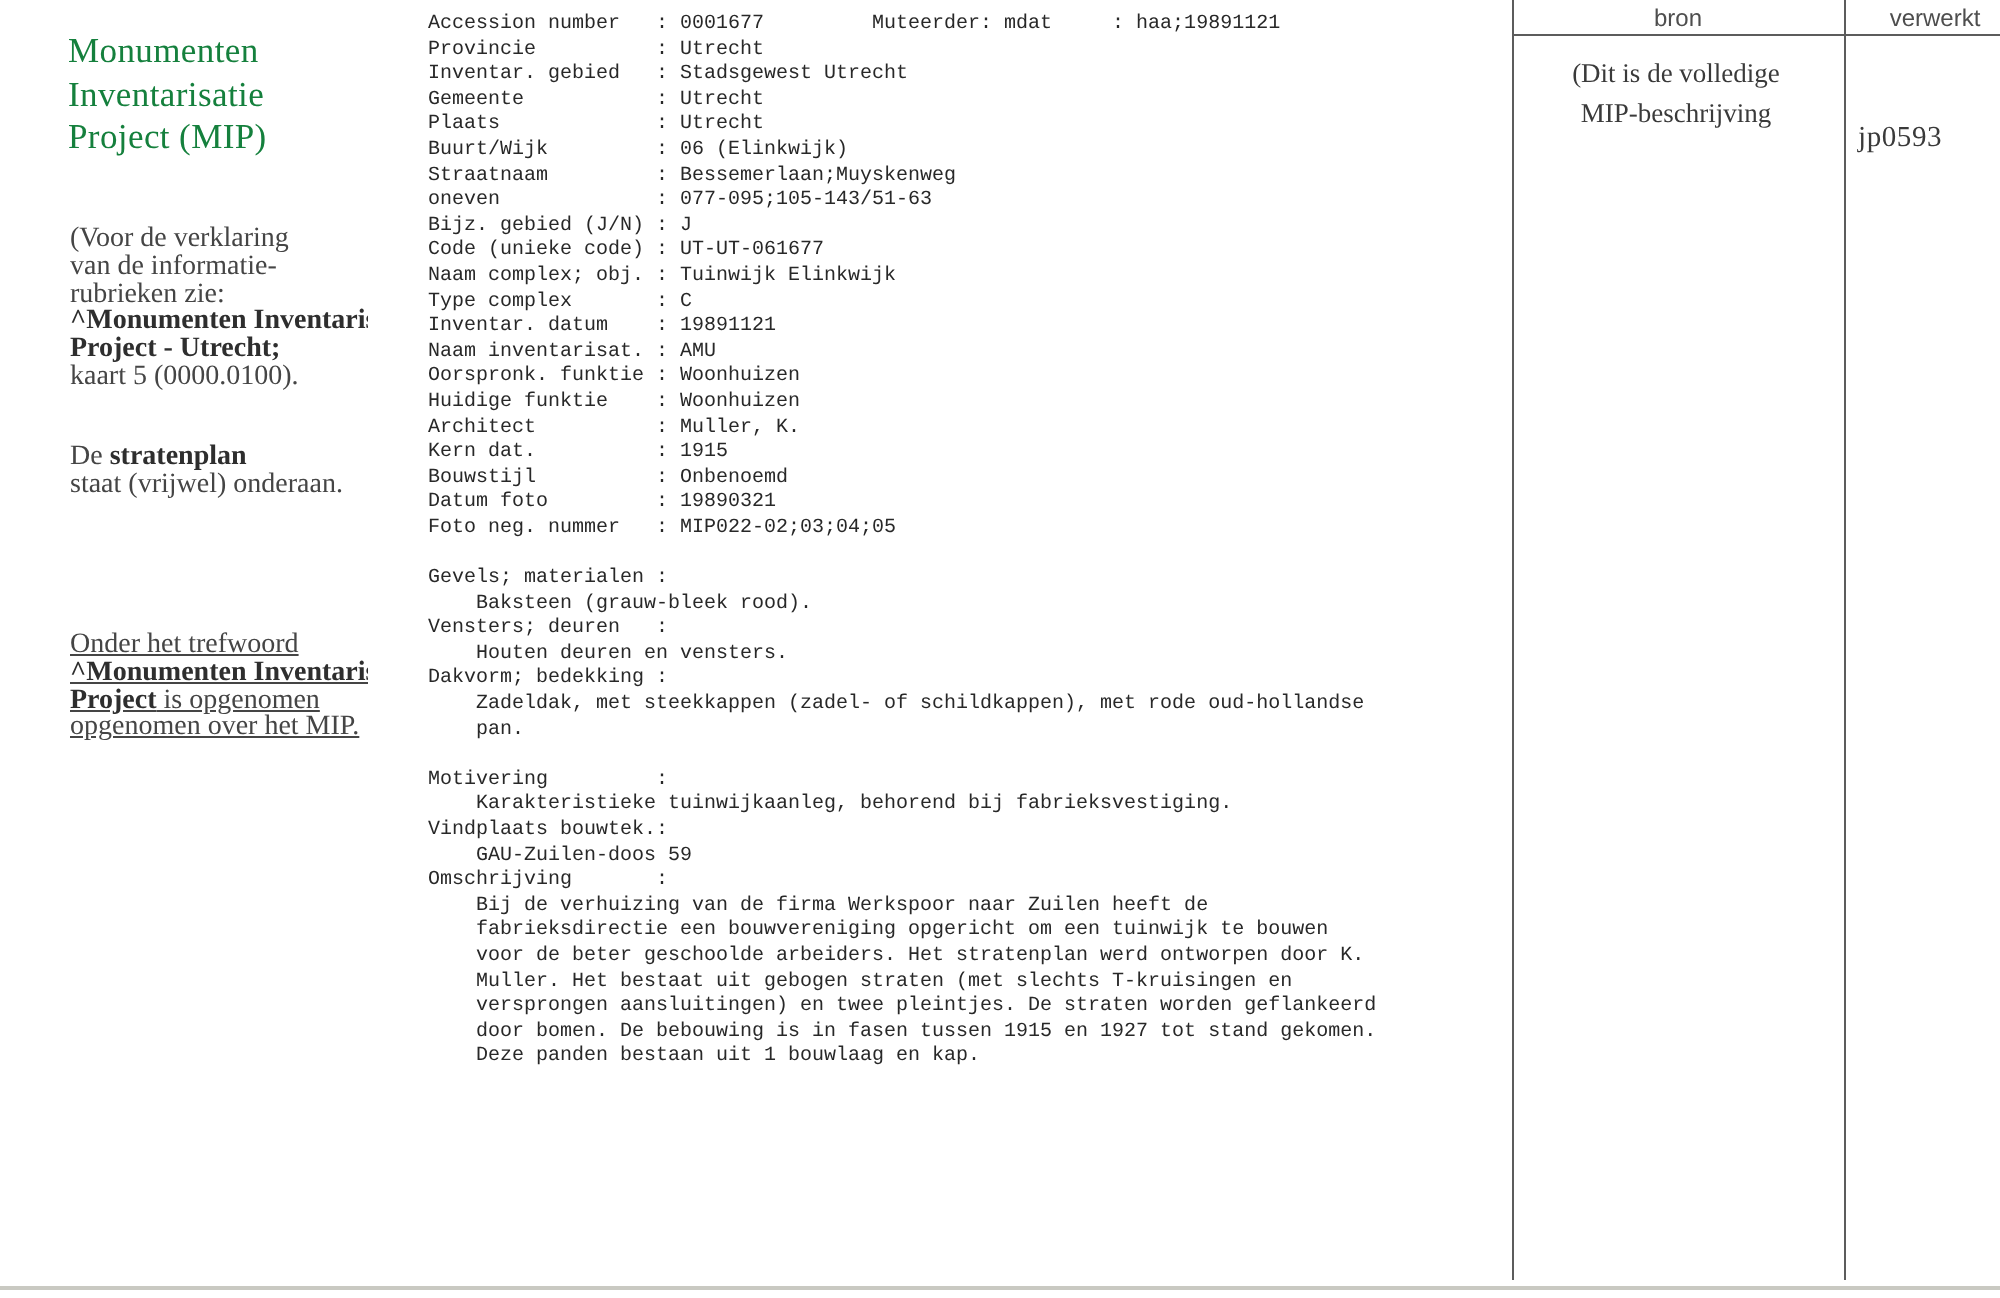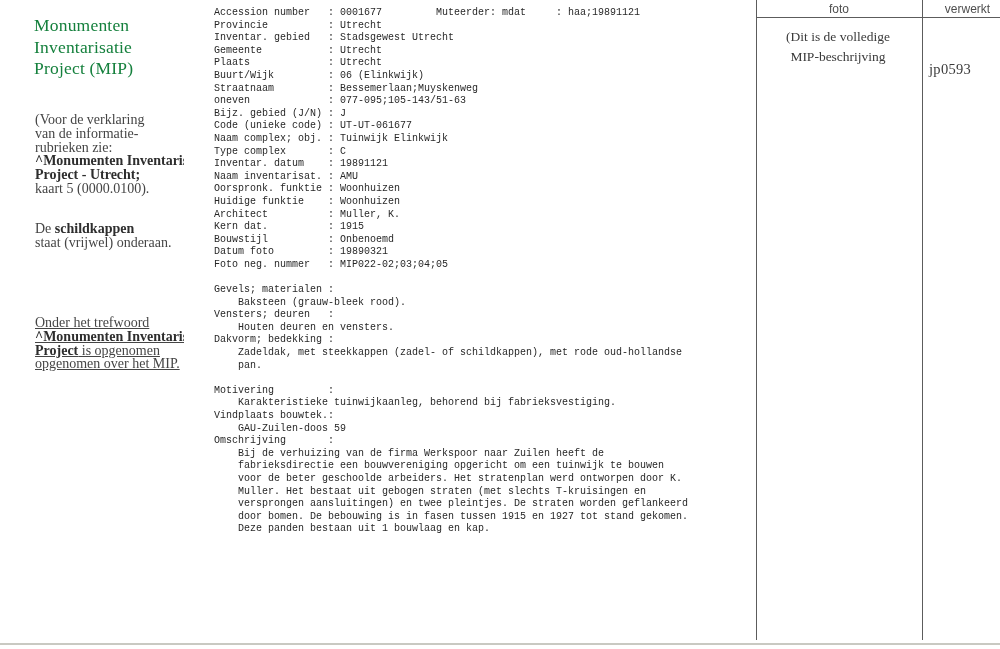--- a/index.html
+++ b/index.html
@@ -48,38 +48,38 @@
   <div class="abs note" style="left:35px;top:113px;">
     <div>(Voor de verklaring</div>
     <div>van de informatie-</div>
     <div>rubrieken zie:</div>
     <div class="b clip">^Monumenten Inventarisatie</div>
     <div class="b">Project - Utrecht;</div>
     <div>kaart 5 (0000.0100).</div>
   </div>
 
   <div class="abs note" style="left:35px;top:222px;">
-    <div><span>De </span><span class="b">schildkappen</span></div>
+    <div><span>De </span><span class="b">stratenplan</span></div>
     <div>staat (vrijwel) onderaan.</div>
   </div>
 
   <div class="abs note" style="left:35px;top:316px;text-decoration:underline;">
     <div>Onder het trefwoord</div>
     <div class="b clip">^Monumenten Inventarisatie</div>
     <div><span class="b">Project</span><span> is opgenomen</span></div>
     <div>opgenomen over het MIP.</div>
   </div>
 
   <div class="abs record"><div class="tl">Accession number   : 0001677         Muteerder: mdat     : haa;19891121</div><div class="tl">Provincie          : Utrecht</div><div class="tl">Inventar. gebied   : Stadsgewest Utrecht</div><div class="tl">Gemeente           : Utrecht</div><div class="tl">Plaats             : Utrecht</div><div class="tl">Buurt/Wijk         : 06 (Elinkwijk)</div><div class="tl">Straatnaam         : Bessemerlaan;Muyskenweg</div><div class="tl">oneven             : 077-095;105-143/51-63</div><div class="tl">Bijz. gebied (J/N) : J</div><div class="tl">Code (unieke code) : UT-UT-061677</div><div class="tl">Naam complex; obj. : Tuinwijk Elinkwijk</div><div class="tl">Type complex       : C</div><div class="tl">Inventar. datum    : 19891121</div><div class="tl">Naam inventarisat. : AMU</div><div class="tl">Oorspronk. funktie : Woonhuizen</div><div class="tl">Huidige funktie    : Woonhuizen</div><div class="tl">Architect          : Muller, K.</div><div class="tl">Kern dat.          : 1915</div><div class="tl">Bouwstijl          : Onbenoemd</div><div class="tl">Datum foto         : 19890321</div><div class="tl">Foto neg. nummer   : MIP022-02;03;04;05</div><div class="tl">&nbsp;</div><div class="tl">Gevels; materialen :</div><div class="tl">    Baksteen (grauw-bleek rood).</div><div class="tl">Vensters; deuren   :</div><div class="tl">    Houten deuren en vensters.</div><div class="tl">Dakvorm; bedekking :</div><div class="tl">    Zadeldak, met steekkappen (zadel- of schildkappen), met rode oud-hollandse</div><div class="tl">    pan.</div><div class="tl">&nbsp;</div><div class="tl">Motivering         :</div><div class="tl">    Karakteristieke tuinwijkaanleg, behorend bij fabrieksvestiging.</div><div class="tl">Vindplaats bouwtek.:</div><div class="tl">    GAU-Zuilen-doos 59</div><div class="tl">Omschrijving       :</div><div class="tl">    Bij de verhuizing van de firma Werkspoor naar Zuilen heeft de</div><div class="tl">    fabrieksdirectie een bouwvereniging opgericht om een tuinwijk te bouwen</div><div class="tl">    voor de beter geschoolde arbeiders. Het stratenplan werd ontworpen door K.</div><div class="tl">    Muller. Het bestaat uit gebogen straten (met slechts T-kruisingen en</div><div class="tl">    versprongen aansluitingen) en twee pleintjes. De straten worden geflankeerd</div><div class="tl">    door bomen. De bebouwing is in fasen tussen 1915 en 1927 tot stand gekomen.</div><div class="tl">    Deze panden bestaan uit 1 bouwlaag en kap.</div></div>
 
   <div class="abs vline" style="left:756px;top:0;height:640px;"></div>
   <div class="abs vline" style="left:922px;top:0;height:640px;"></div>
   <div class="abs hline" style="left:756px;top:17px;width:244px;"></div>
 
-  <div class="abs stamp-hdr" style="left:756px;top:2px;width:166px;">foto</div>
+  <div class="abs stamp-hdr" style="left:756px;top:2px;width:166px;">bron</div>
   <div class="abs stamp-hdr" style="left:922px;top:2px;width:91px;">verwerkt</div>
 
   <div class="abs stamp-note" style="left:763px;top:27px;width:150px;text-align:center;">
     <div>(Dit is de volledige</div>
     <div>MIP-beschrijving</div>
   </div>
 
   <div class="abs stamp-code" style="left:929px;top:61px;">jp0593</div>
 
   <div class="abs bottom-line" style="left:0;top:643px;width:1000px;"></div>

